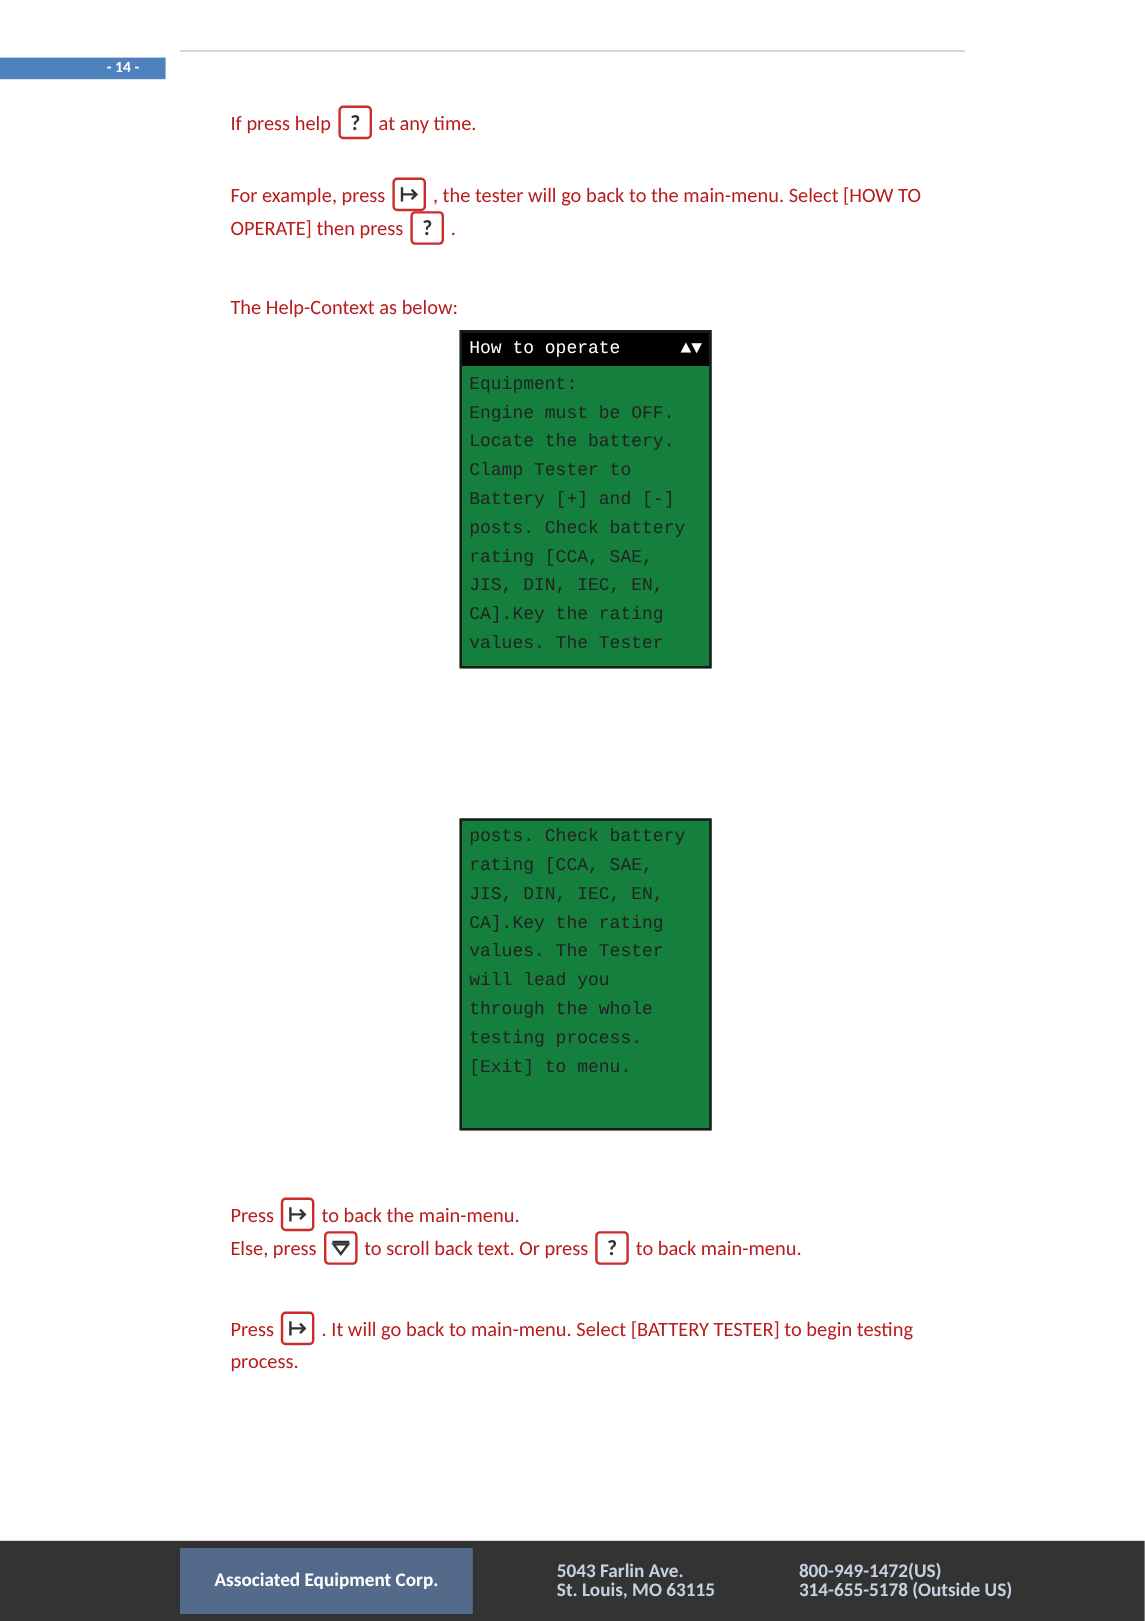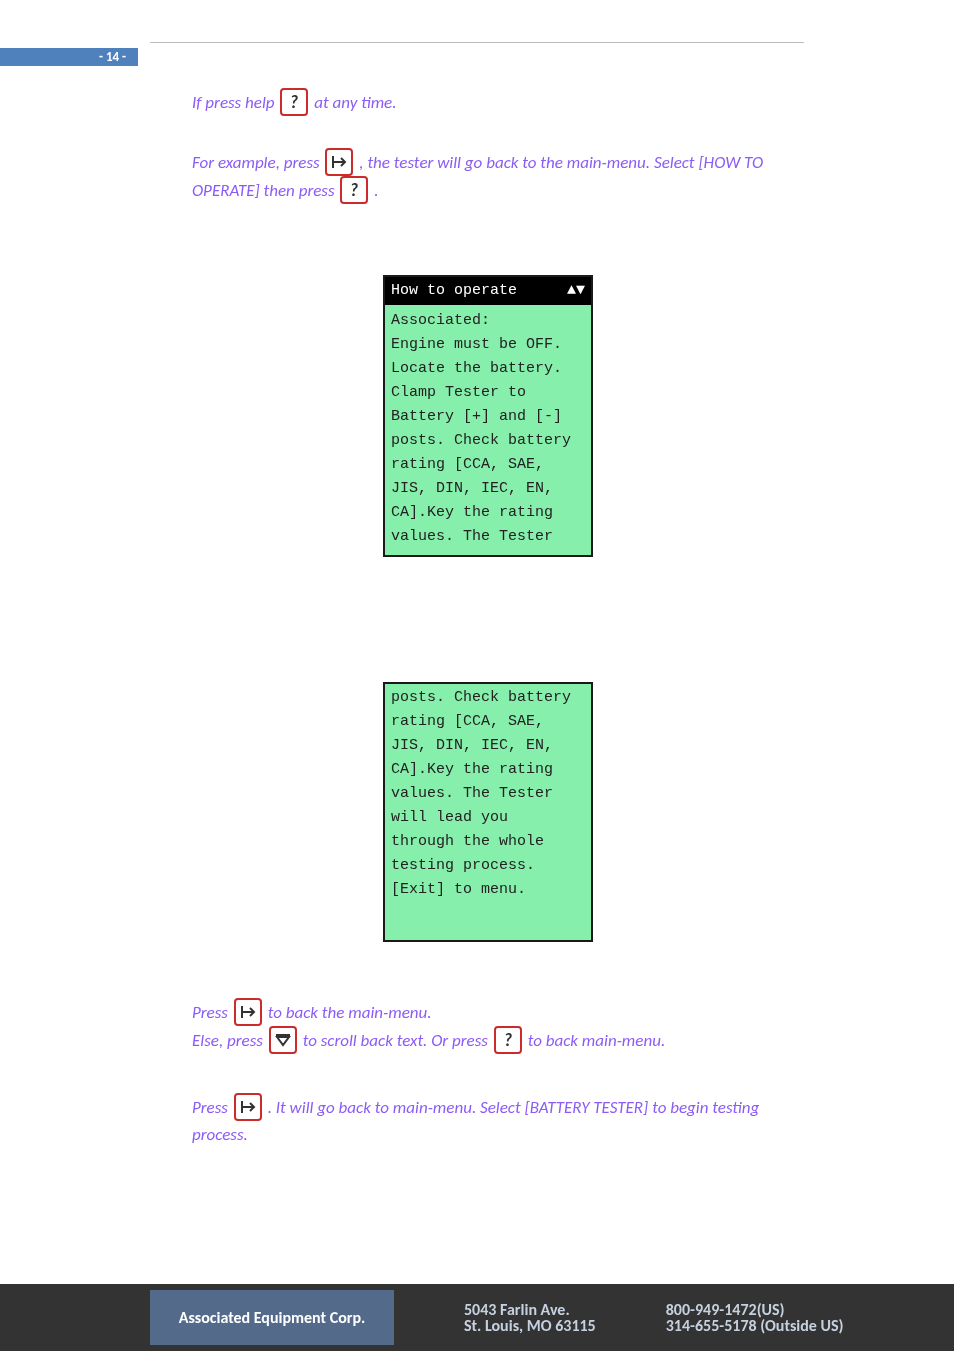--- a/index.html
+++ b/index.html
@@ -16,38 +16,37 @@
     position: absolute;
     top: 48px;
     left: 0;
     width: 138px;
     height: 18px;
     background: #4F81BD;
     color: #fff;
     font-size: 13px;
     font-weight: bold;
     text-align: right;
-    padding-right: 12px;
+    padding-right: 22px;
     line-height: 18px;
   }
 
   .hr {
     position: absolute;
     top: 42px;
     left: 150px;
     right: 150px;
     height: 2px;
     border-top: 1px solid #bbb;
   }
 
   .body-text {
     font-size: 17px;
     line-height: 24px;
-    color: #8b5cf6;
-    font-style: italic;
+    color: #b91c1c;
   }
 
   .icon-btn {
     display: inline-block;
     width: 28px;
     height: 28px;
     border: 2px solid #cc2b2b;
     border-radius: 4px;
     background: #fff;
     vertical-align: middle;
@@ -64,21 +63,21 @@
 
   .para1 { position: absolute; left: 192px; top: 90px; right: 160px; }
   .para2 { position: absolute; left: 192px; top: 150px; right: 161px; }
   .para3 { position: absolute; left: 192px; top: 245px; right: 160px; }
 
   .lcd-box {
     position: absolute;
     left: 383px;
     width: 210px;
     border: 2px solid #1a1a1a;
-    background: #86efac;
+    background: #15803d;
     font-family: "Courier New", monospace;
     font-size: 15px;
     line-height: 24px;
     color: #222;
     padding: 2px 6px 6px 6px;
   }
   .lcd-box.box1 { top: 275px; }
   .lcd-box.box2 { top: 682px; height: 260px;}
 
   .lcd-title {
@@ -153,27 +152,30 @@
     </span>
     <span>, the tester will go back to the main-menu. Select [HOW TO OPERATE] then press </span>
     <span class="icon-btn icon-inline">
       <svg viewBox="0 0 24 24">
           <text x="12" y="18" text-anchor="middle" font-size="18" font-weight="bold" fill="#333">?</text>
         </svg>
     </span>
     <span>.</span>
   </div>
 
+  <div class="para3 body-text">
+    <span>The Help-Context as below:</span>
+  </div>
 
   <div class="lcd-box box1">
     <div class="lcd-title">
       <span>How to operate</span>
       <span>▲▼</span>
     </div>
-    <div>Associated:</div>
+    <div>Equipment:</div>
     <div>Engine must be OFF.</div>
     <div>Locate the battery.</div>
     <div>Clamp Tester to</div>
     <div>Battery [+] and [-]</div>
     <div>posts. Check battery</div>
     <div>rating [CCA, SAE,</div>
     <div>JIS, DIN, IEC, EN,</div>
     <div>CA].Key the rating</div>
     <div>values. The Tester</div>
   </div>

